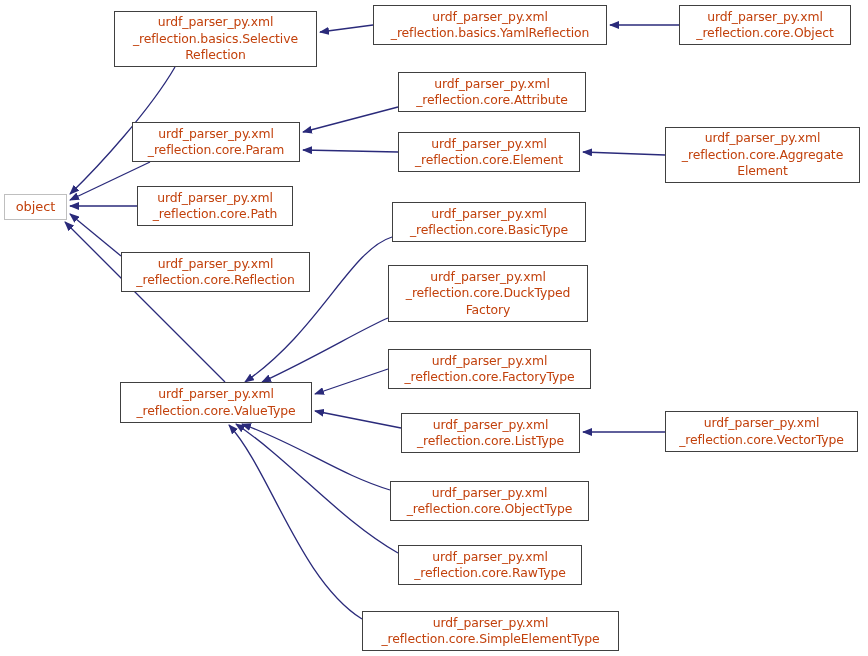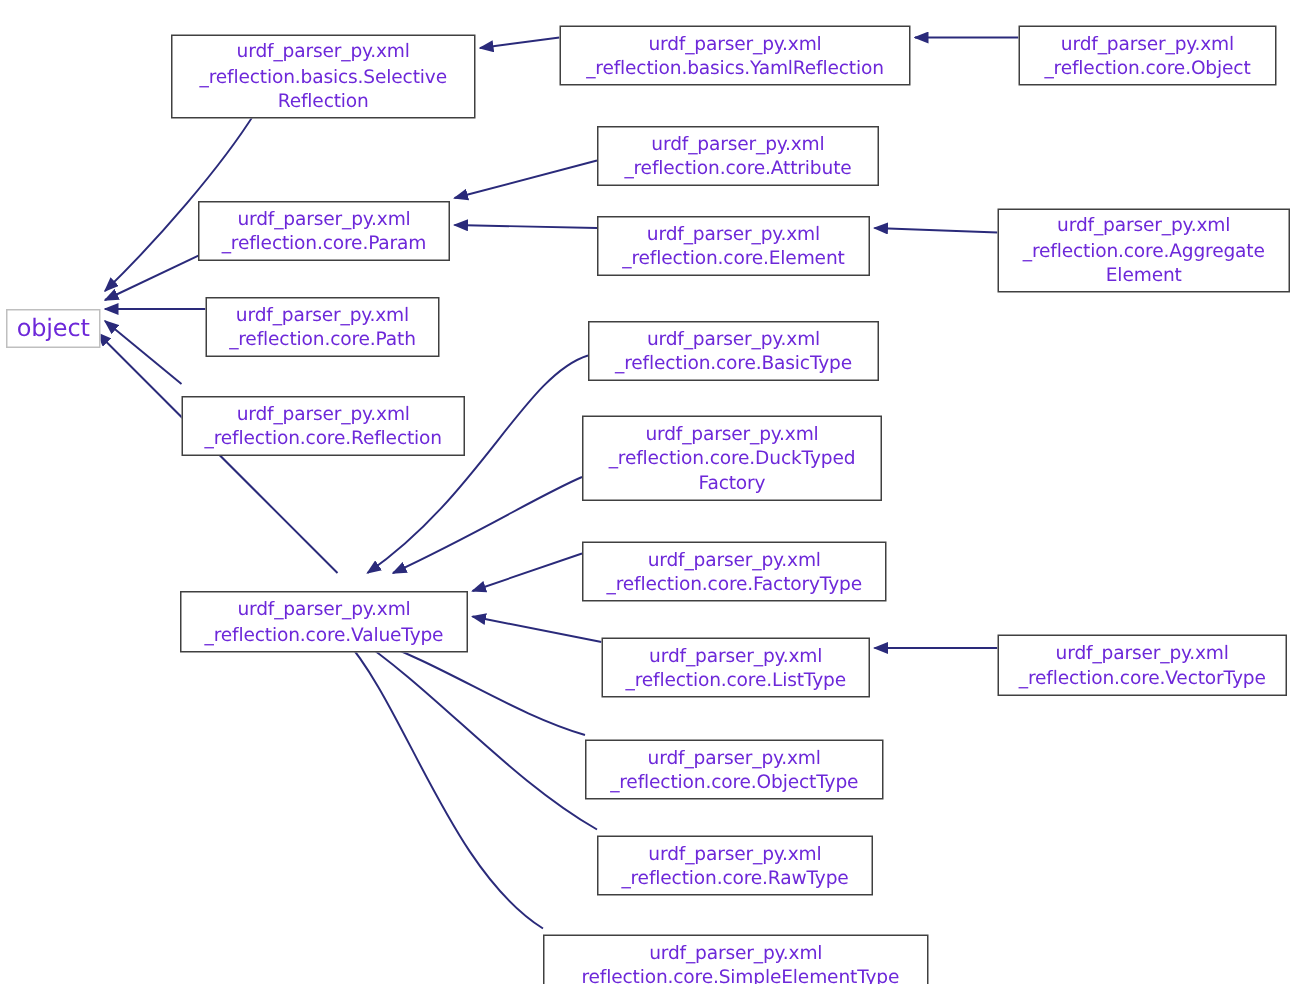--- a/index.html
+++ b/index.html
@@ -26,34 +26,33 @@
     top: 0;
     width: 868px;
     height: 656px;
     pointer-events: none;
   }
   .node {
     position: absolute;
     box-sizing: border-box;
     border: 1px solid #404040;
     background: #ffffff;
-    color: #6d28d9;
+    color: #c2410c;
     font-size: 12.4px;
     line-height: 16.5px;
     text-align: center;
     display: flex;
     align-items: center;
     justify-content: center;
     white-space: pre-line;
     letter-spacing: -0.1px;
-    margin-top: 12px;
   }
   .node.root {
     border-color: #bfbfbf;
-    font-size: 16px;
+    font-size: 13px;
   }
 </style>
 </head>
 <body>
 
 <div id="diagram">
   <svg id="edges" viewBox="0 0 868 656" xmlns="http://www.w3.org/2000/svg">
     <defs>
       <marker id="arrowhead" markerWidth="10" markerHeight="8" refX="9" refY="4" orient="auto" markerUnits="userSpaceOnUse">
         <path d="M0,0 L10,4 L0,8 z" fill="#2a2a7a"></path>

